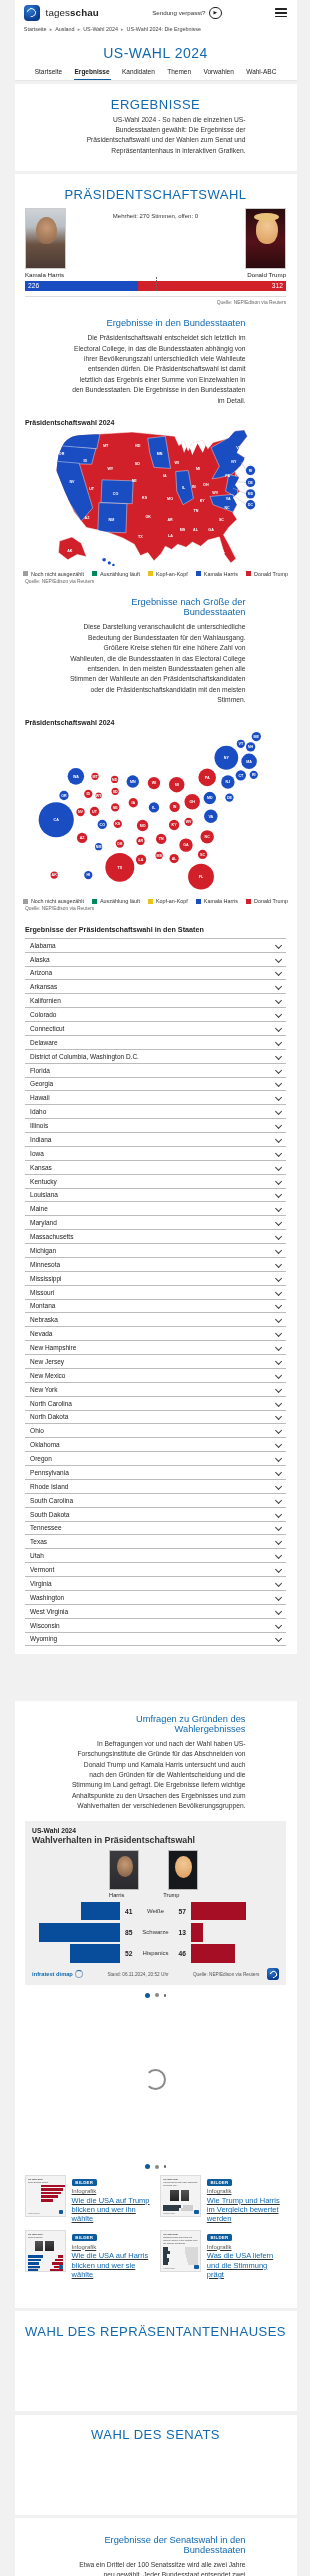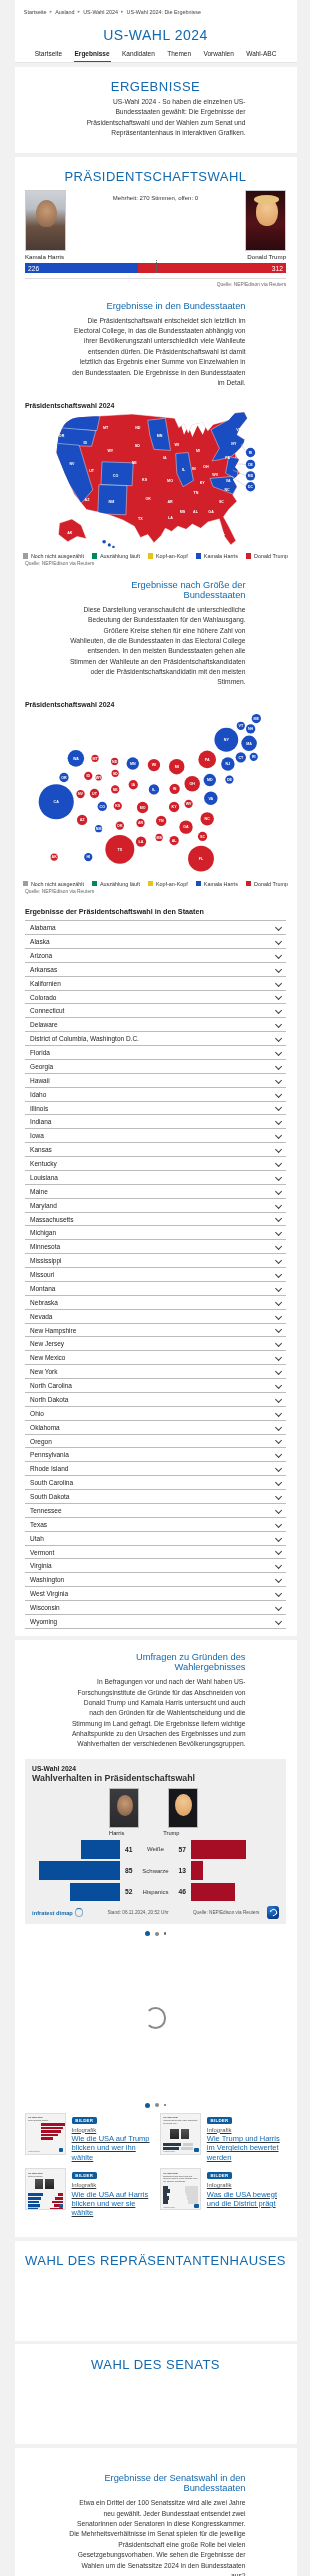--- a/index.html
+++ b/index.html
@@ -103,20 +103,33 @@
   .thumb .mini-badge{position:absolute;right:1.6px;bottom:1.6px;width:4.1px;height:4.1px;border-radius:1px;background:#0d5c9e;}
   .teaser-body{padding-top:1px;text-decoration:underline;}
   .badge{display:inline-block;background:#0d5c9e;color:#fff;font-size:4.4px;font-weight:700;letter-spacing:0.3px;padding:1px 3.6px;border-radius:1.6px;}
   .teaser-type{font-size:6px;color:#555;margin:2.6px 0 1.6px 0;}
   .teaser-title{font-size:7.5px;line-height:1.25;color:#1269b0;font-weight:400;cursor:pointer;}
 </style>
 </head>
 <body>
 
 <div class="card site-header" data-name="site-header">
+  <div class="hdr-row">
+    <div class="ts-logo" data-name="tagesschau-logo-icon"></div>
+    <div class="brand" data-name="brand-wordmark"><span data-name="brand-light">tages</span><b data-name="brand-bold">schau</b></div>
+    <div class="missed" data-name="missed-show-button">
+      <span data-name="missed-show-label">Sendung verpasst?</span>
+      <span class="play-circle" data-name="play-icon">▶</span>
+    </div>
+    <div class="burger" data-name="hamburger-menu-icon">
+        <div></div>
+        <div></div>
+        <div></div>
+      </div>
+  </div>
   <div class="breadcrumb" id="breadcrumb" data-name="breadcrumb">
       <span data-name="breadcrumb-item">Startseite</span>
       <span class="sep" data-name="breadcrumb-separator-icon">▸</span>
       <span data-name="breadcrumb-item">Ausland</span>
       <span class="sep" data-name="breadcrumb-separator-icon">▸</span>
       <span data-name="breadcrumb-item">US-Wahl 2024</span>
       <span class="sep" data-name="breadcrumb-separator-icon">▸</span>
       <span data-name="breadcrumb-item">US-Wahl 2024: Die Ergebnisse</span>
     </div>
 </div>
@@ -616,21 +629,21 @@
         <span class="chev" data-name="chevron-down-icon"></span>
       </div>
       <div class="acc-row" data-name="state-accordion-row">
         <span data-name="state-name">Wyoming</span>
         <span class="chev" data-name="chevron-down-icon"></span>
       </div>
     </div>
 </div>
 <div class="gap"></div>
 
-<div class="card" data-name="section-umfragen" style="padding-bottom:12px;">
+<div class="card" data-name="section-umfragen" style="padding-bottom:21px;margin-top:44px;">
   <div class="col" style="padding-top:12.4px;">
     <h3 class="sub-head" style="margin-top:0;" data-name="umfragen-heading">Umfragen zu Gründen des Wahlergebnisses</h3>
     <p class="para" data-name="umfragen-text">In Befragungen vor und nach der Wahl haben US-Forschungsinstitute die Gründe für das Abschneiden von Donald Trump und Kamala Harris untersucht und auch nach den Gründen für die Wahlentscheidung und die Stimmung im Land gefragt. Die Ergebnisse liefern wichtige Anhaltspunkte zu den Ursachen des Ergebnisses und zum Wahlverhalten der verschiedenen Bevölkerungsgruppen.</p>
   </div>
 
   <div class="demo-card" data-name="demographics-chart-card">
     <div class="demo-kicker" data-name="chart-kicker">US-Wahl 2024</div>
     <div class="demo-title" data-name="chart-title">Wahlverhalten in Präsidentschaftswahl</div>
     <div class="demo-photos">
       <div class="demo-photo h" data-name="harris-chart-photo"></div>
@@ -791,35 +804,35 @@
               <div style="height:3.6px;width:11.4px;background:#d9d9d9;margin-left:auto;"></div>
             </div>
             <div style="display:flex;gap:5.2px;">
               <div style="height:3.6px;width:4.7px;background:#2e3a46;"></div>
               <div style="height:3.6px;width:10.4px;background:#d9d9d9;margin-left:auto;"></div>
             </div>
           </div>
           <div class="brandline">infratest dimap</div>
           <div class="mini-badge" data-name="thumb-logo-icon"></div>
         </div>
-        <div class="teaser-body" data-name="teaser-body"><span class="badge" data-name="bilder-badge">BILDER</span><div class="teaser-type" data-name="teaser-type">Infografik</div><div class="teaser-title" data-name="teaser-title">Was die USA bewegt und die District prägt</div></div>
+        <div class="teaser-body" data-name="teaser-body"><span class="badge" data-name="bilder-badge">BILDER</span><div class="teaser-type" data-name="teaser-type">Infografik</div><div class="teaser-title" data-name="teaser-title">Was die USA liefern und die Stimmung prägt</div></div>
       </div>
     </div>
 </div>
 <div class="gap"></div>
 
 <div class="card" data-name="section-repraesentantenhaus" style="height:100px;">
   <h2 class="big-head" data-name="repraesentantenhaus-heading">WAHL DES REPRÄSENTANTENHAUSES</h2>
 </div>
 <div class="gap"></div>
 
 <div class="card" data-name="section-senat" style="height:100px;">
   <h2 class="big-head" data-name="senat-heading">WAHL DES SENATS</h2>
 </div>
 <div class="gap"></div>
 
 <div class="card" data-name="section-senatswahl" style="height:136px;">
   <div class="col" style="padding-top:12.4px;">
-    <h3 class="sub-head" style="margin-top:13px;" data-name="senatswahl-heading">Ergebnisse der Senatswahl in den Bundesstaaten</h3>
+    <h3 class="sub-head" style="margin-top:4px;" data-name="senatswahl-heading">Ergebnisse der Senatswahl in den Bundesstaaten</h3>
     <p class="para" data-name="senatswahl-text">Etwa ein Drittel der 100 Senatssitze wird alle zwei Jahre neu gewählt. Jeder Bundesstaat entsendet zwei Senatorinnen oder Senatoren in diese Kongresskammer. Die Mehrheitsverhältnisse im Senat spielen für die jeweilige Präsidentschaft eine große Rolle bei vielen Gesetzgebungsvorhaben. Wie sehen die Ergebnisse der Wahlen um die Senatssitze 2024 in den Bundesstaaten aus?</p>
   </div>
 </div>
 
 
 </body></html>

